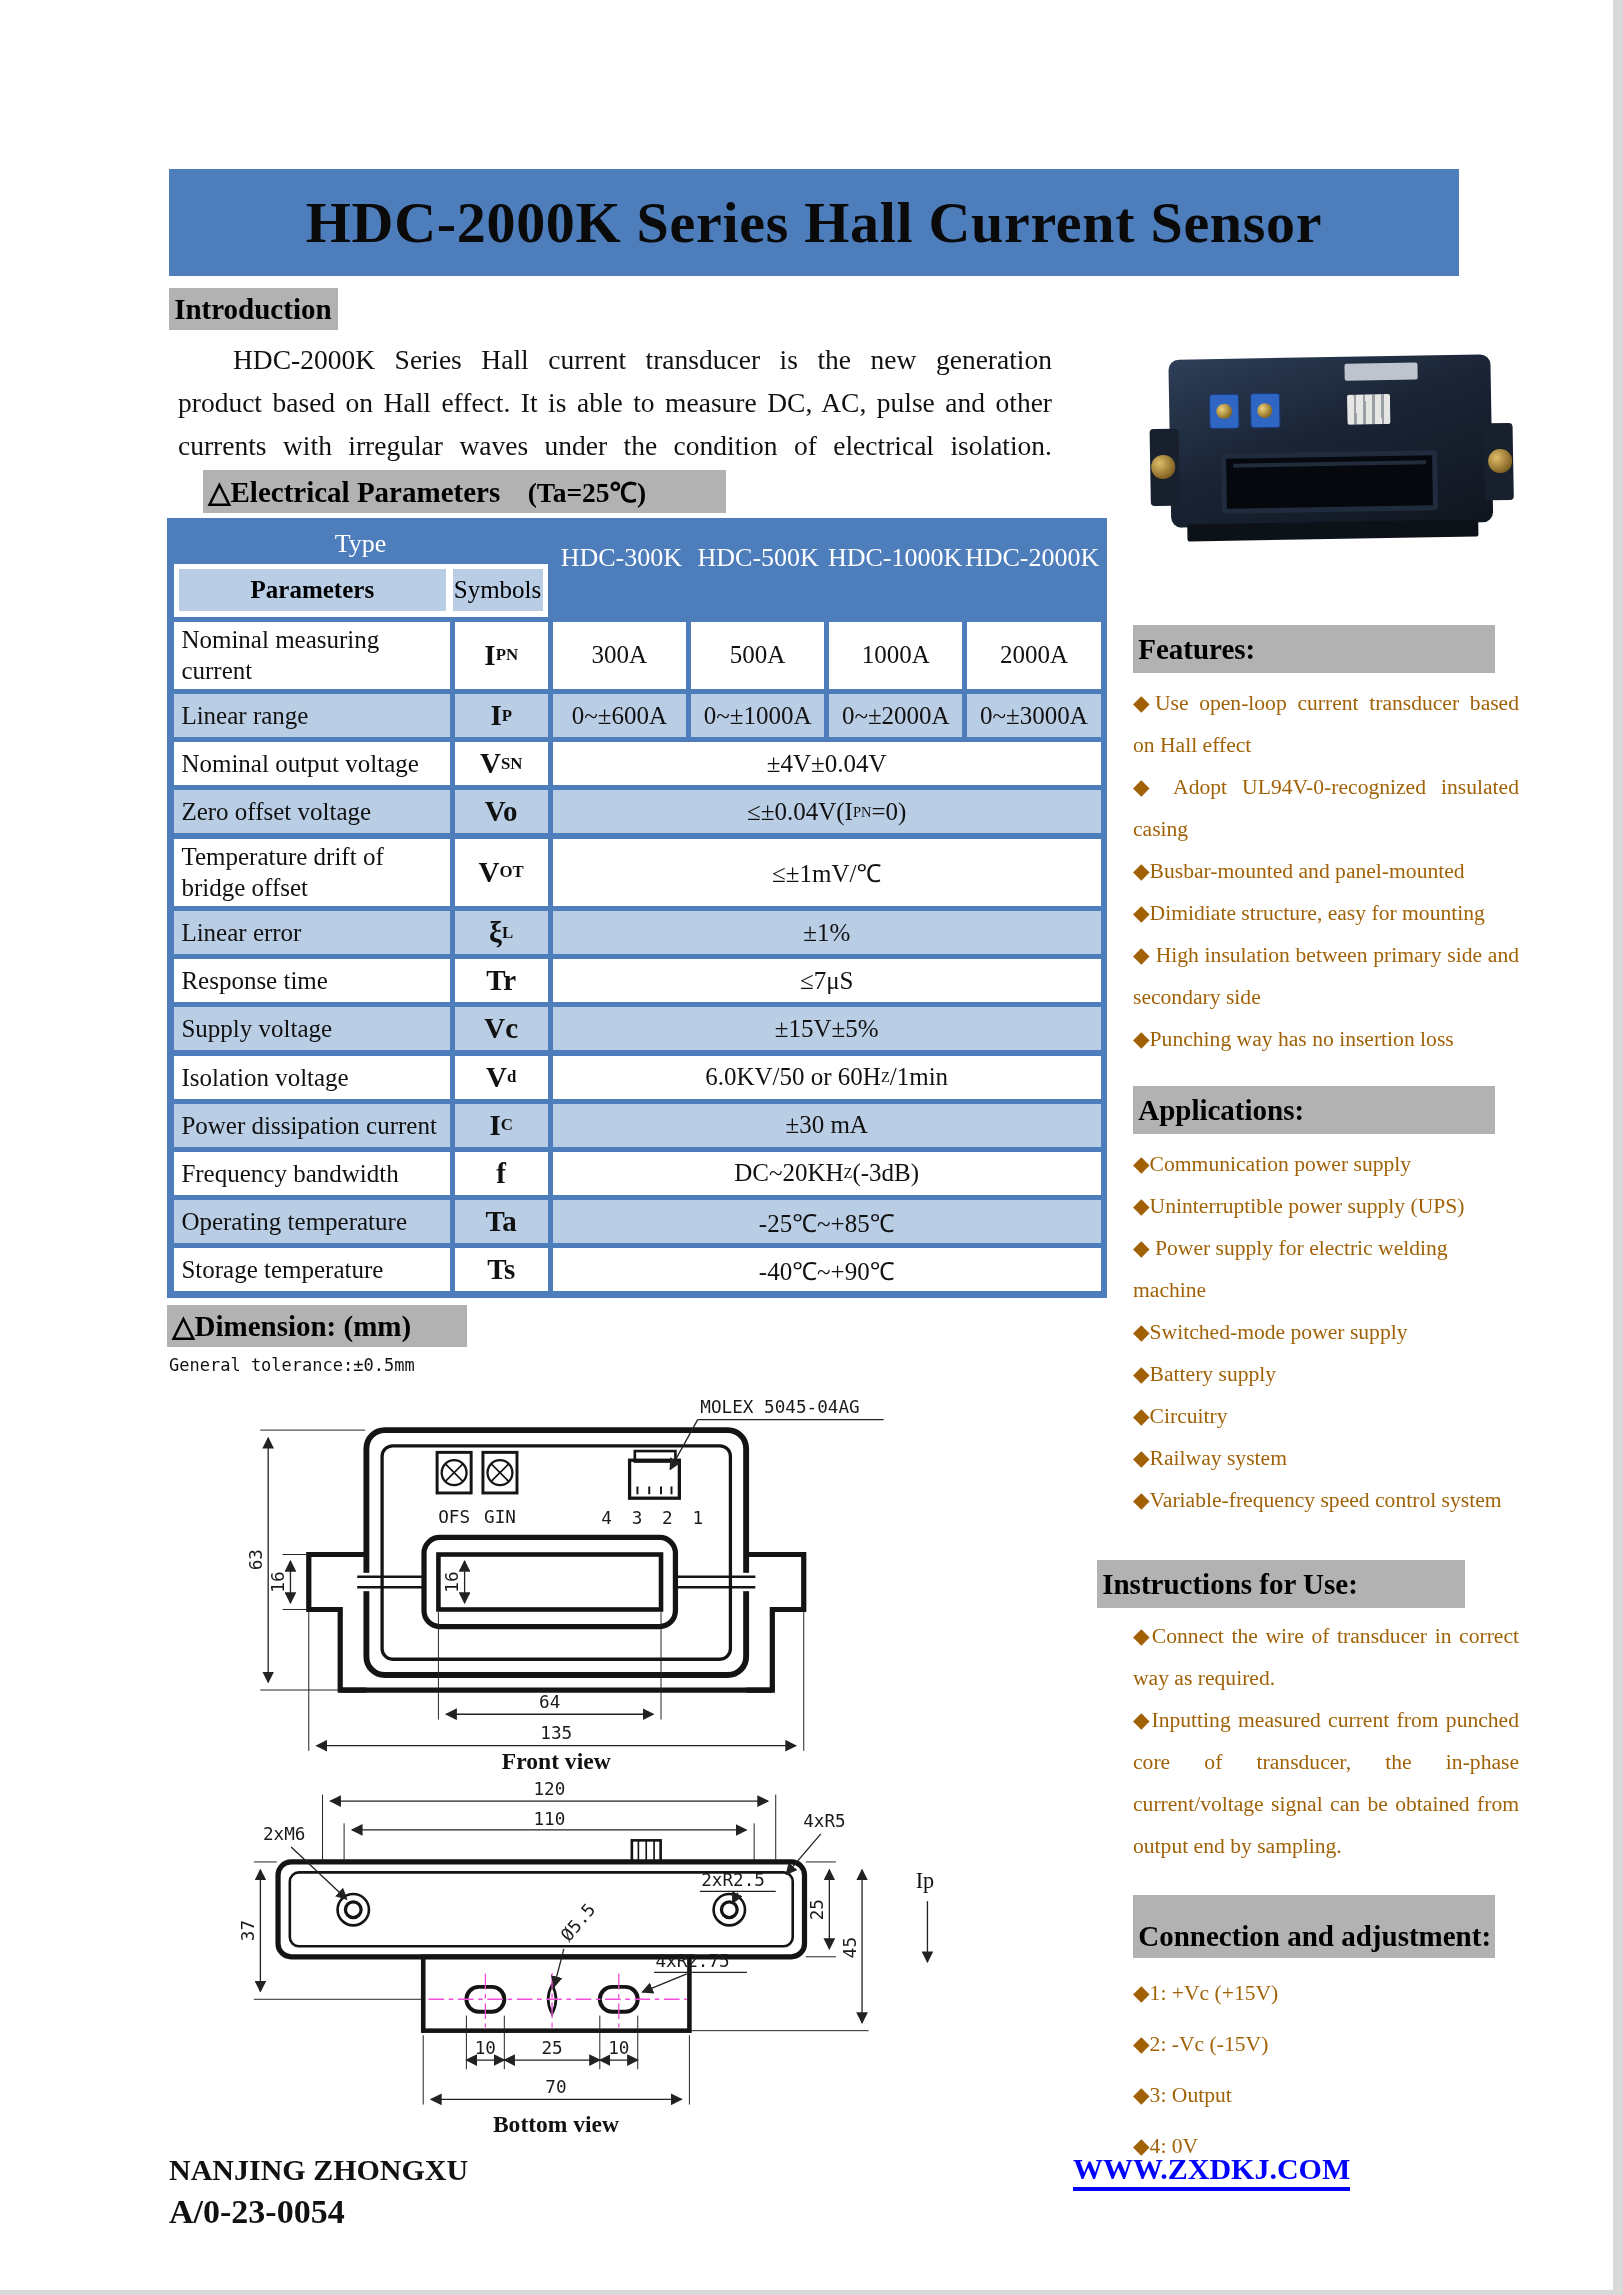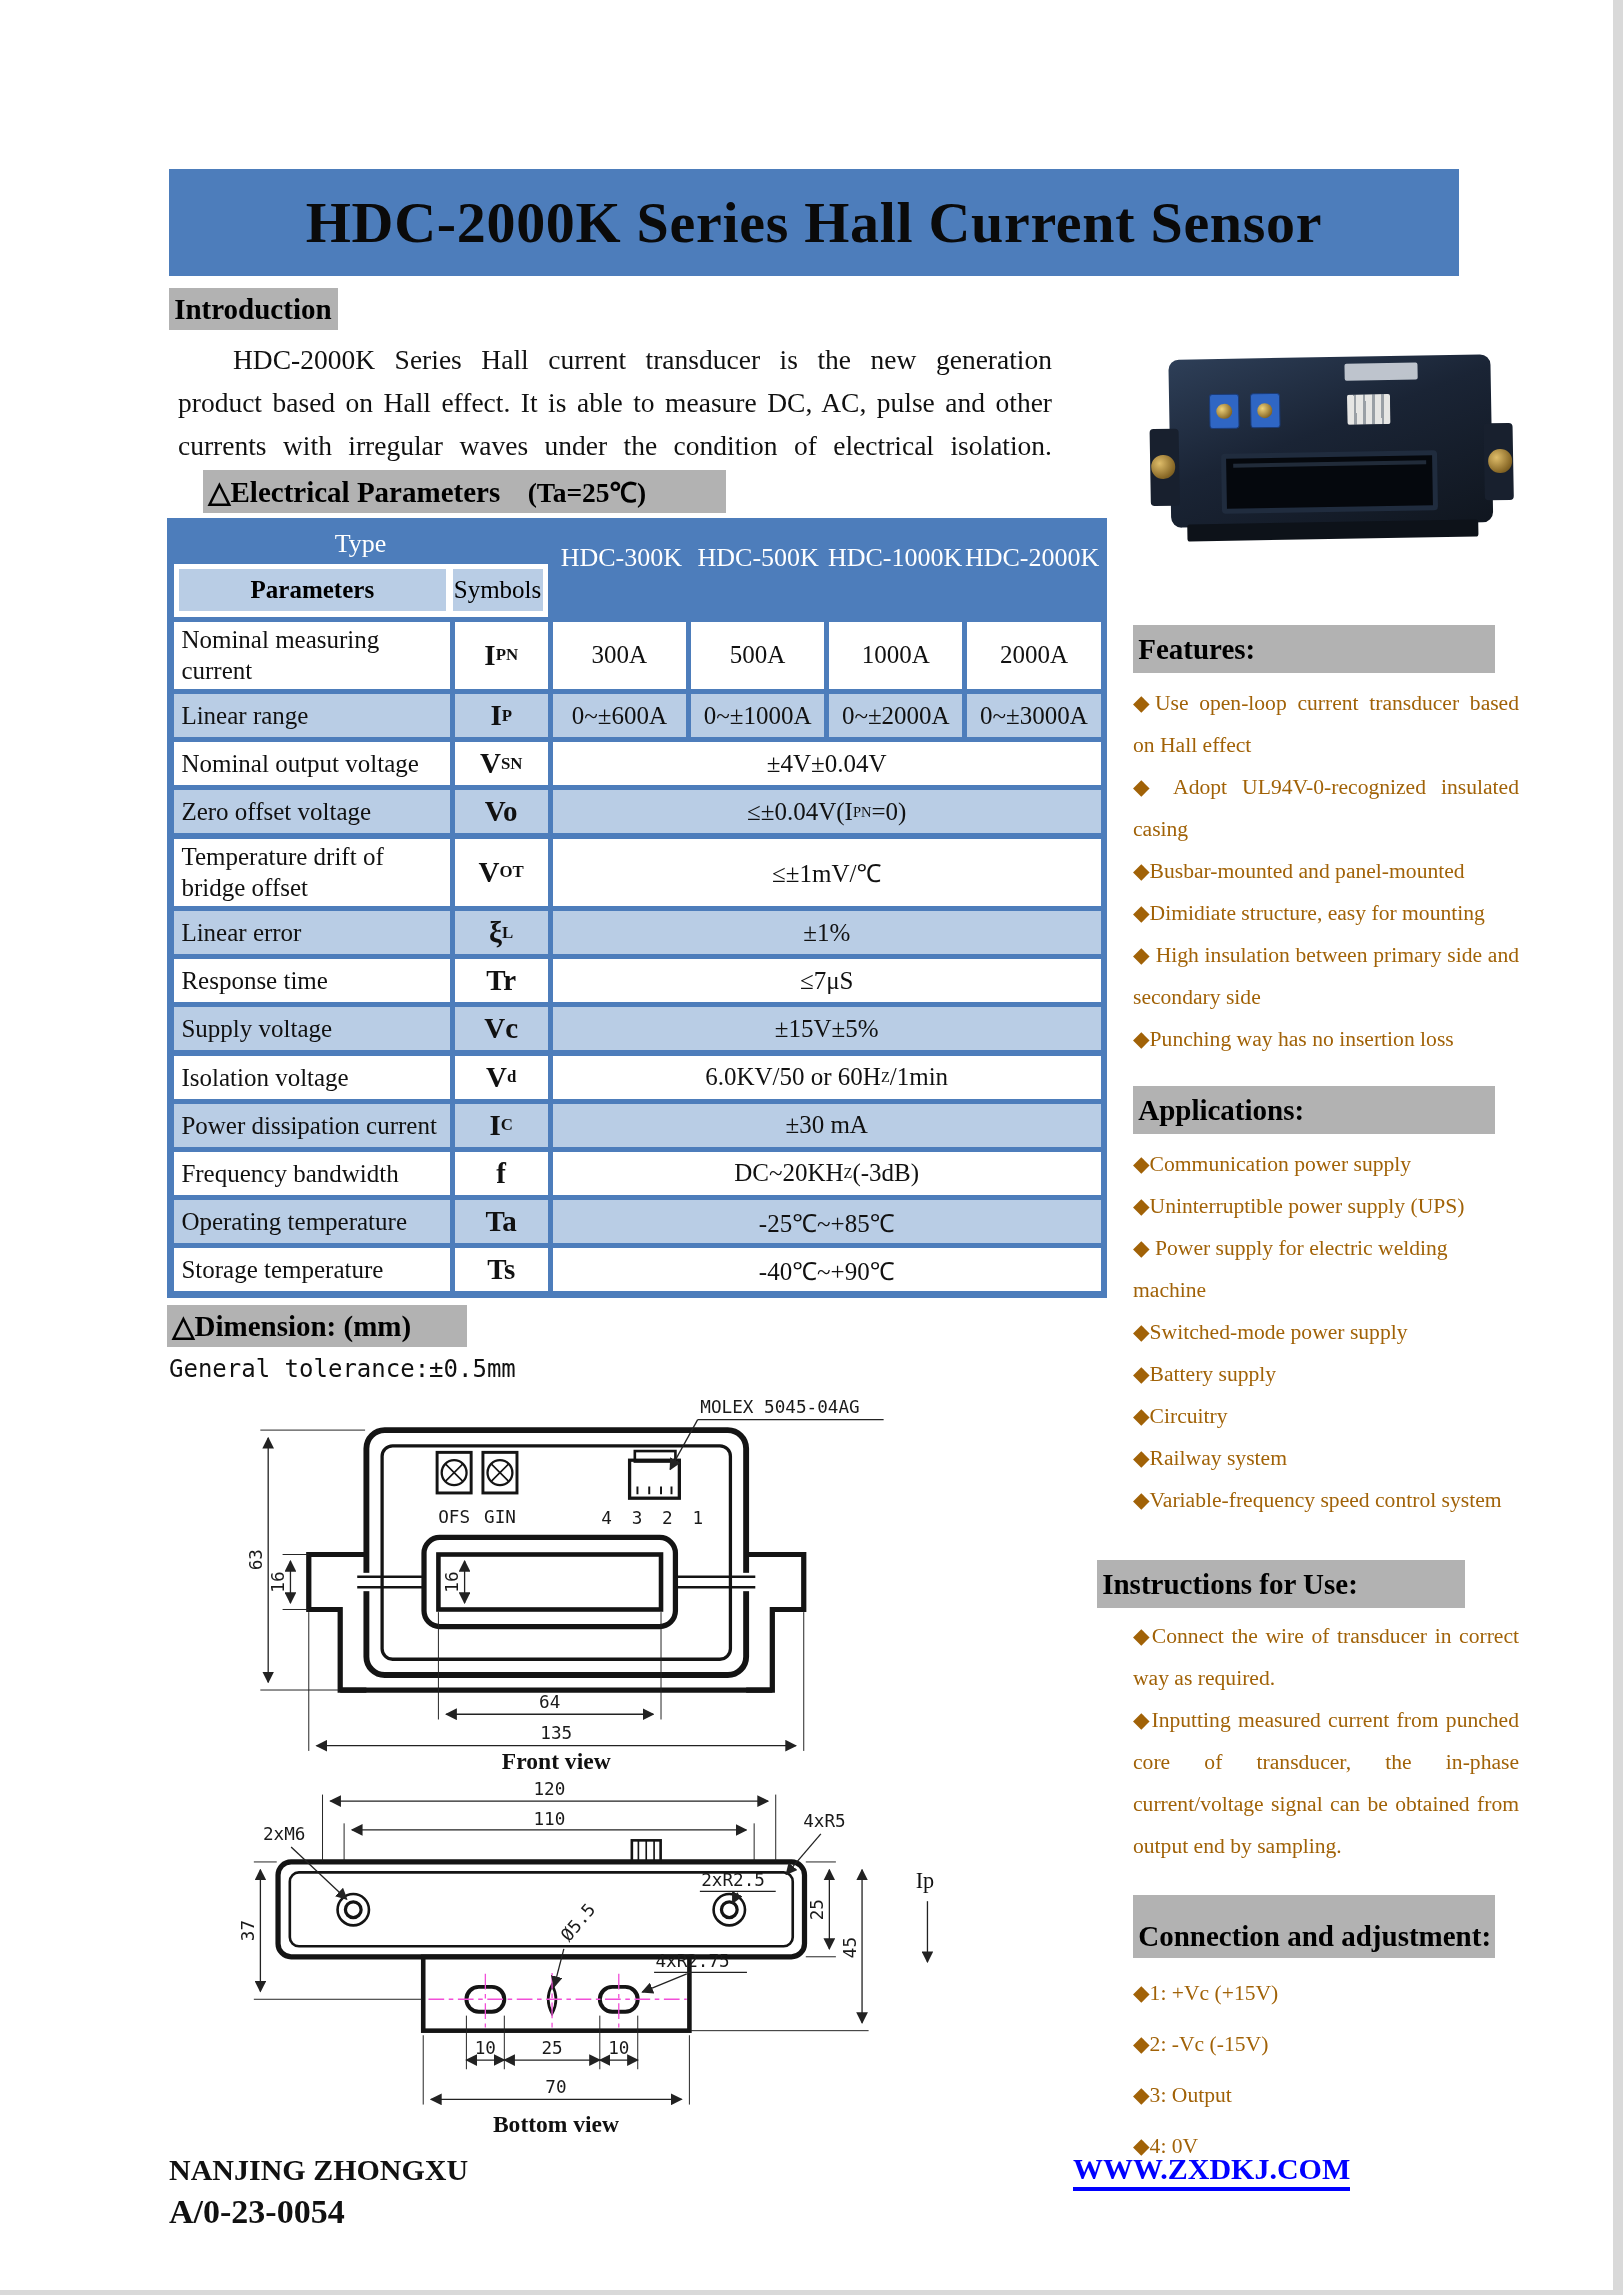--- a/index.html
+++ b/index.html
@@ -76,21 +76,21 @@
   .hdr-models{grid-column:3/7;grid-row:1;background:var(--accent);display:grid;grid-template-columns:repeat(4,1fr);align-items:center;padding-bottom:25px;}
   .model-name{color:#fff;text-align:center;font-size:26px;}
   .cell{display:flex;align-items:center;justify-content:center;font-size:25px;text-align:center;padding:2.6px 3.9px;}
   .cell.param{justify-content:flex-start;text-align:left;padding-left:7.9px;font-size:25px;line-height:31px;}
   .cell.sym{font-size:29px;font-weight:bold;}
   .cell.plain{background:#fff;} .cell.shade{background:var(--light-cell);}
   .cell sub{font-size:58%;line-height:0;}
   .cell.span{grid-column:3/7;}
 
   
-  .tolerance{position:absolute;left:169px;top:1355px;font-family:"DejaVu Sans Mono",monospace;font-size:24px;}
+  .tolerance{position:absolute;left:169px;top:1355px;font-family:"DejaVu Sans Mono",monospace;font-size:17px;}
   .drawing{position:absolute;}
   .dim-t{font-family:"DejaVu Sans Mono",monospace;font-size:27px;fill:#1a1a1a;}
   .cap-t{font-family:"Liberation Serif",serif;font-weight:bold;font-size:36px;fill:#111;}
   .ip-t{font-family:"Liberation Serif",serif;font-size:34px;fill:#111;}
 
   
   .rc-label{width:362px;height:48px;}
   .rc-list{position:absolute;left:1133px;width:386px;font-size:21.6px;line-height:42px;color:#a16207;}
   .rc-item{text-align:justify;}
   .rc-item.plainalign{text-align:left;}

